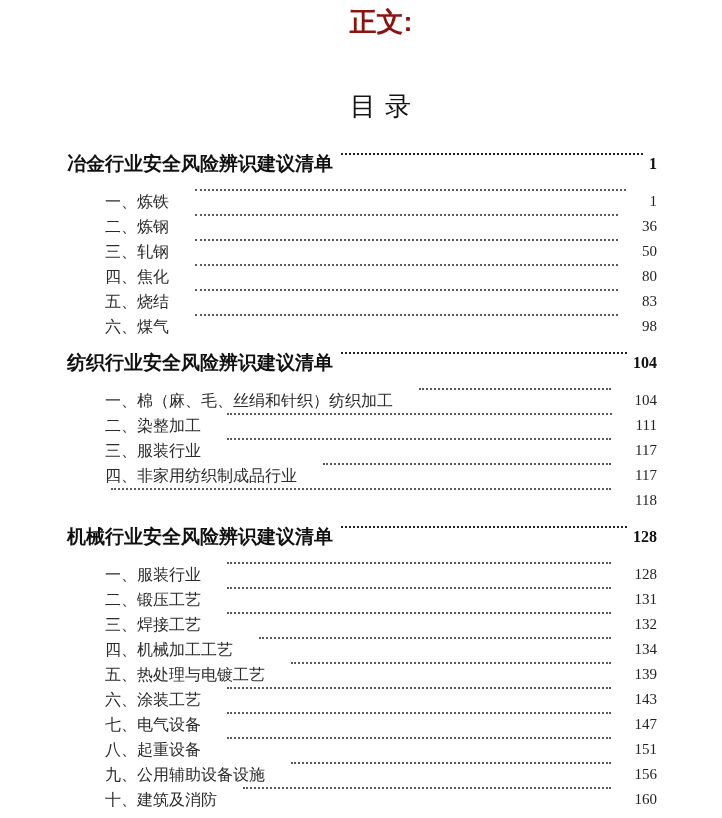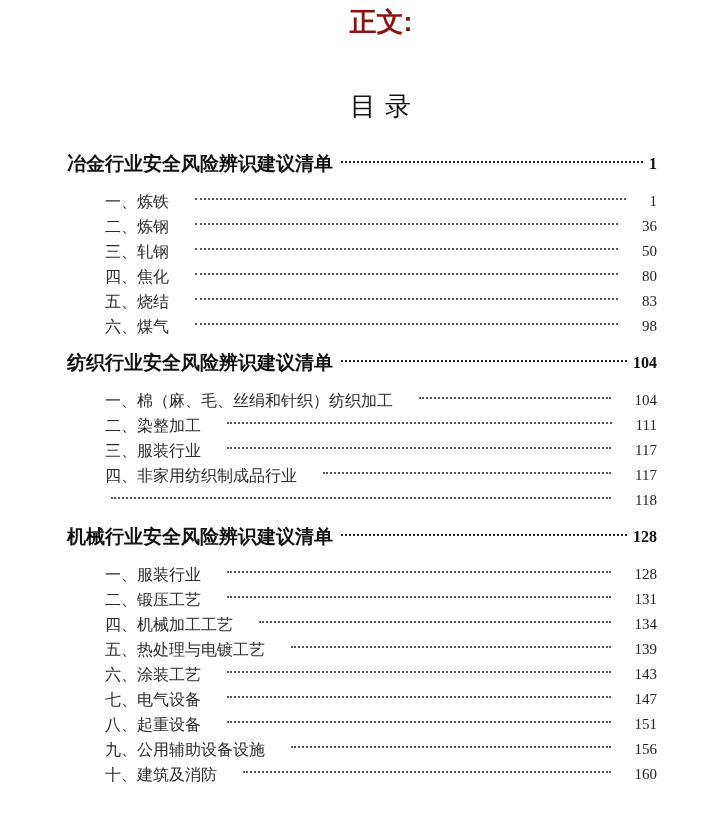--- a/index.html
+++ b/index.html
@@ -46,21 +46,21 @@
     color: #141414;
   }
   .toc {
     margin: 31px 65px 0 67px; 
   }
   .toc-section { margin-top: 13px; }
   .toc-section:first-child { margin-top: 0; }
 
   .row {
     display: flex;
-    align-items: center;
+    align-items: flex-start;
     cursor: pointer;
   }
   .section-title-row {
     height: 22px;
     line-height: 22px;
     font-family: "Liberation Sans", "DejaVu Sans", sans-serif;
     font-weight: 700;
     font-size: 19px;
     color: #111111;
   }
@@ -195,20 +195,25 @@
           <span class="lbl">一、服装行业</span>
           <span class="dots"></span>
           <span class="pg">128</span>
         </div>
         <div class="row entry-row">
           <span class="lbl">二、锻压工艺</span>
           <span class="dots"></span>
           <span class="pg">131</span>
         </div>
         <div class="row entry-row">
+          <span class="lbl">三、焊接工艺</span>
+          <span class="dots"></span>
+          <span class="pg">132</span>
+        </div>
+        <div class="row entry-row">
           <span class="lbl">四、机械加工工艺</span>
           <span class="dots"></span>
           <span class="pg">134</span>
         </div>
         <div class="row entry-row">
           <span class="lbl">五、热处理与电镀工艺</span>
           <span class="dots"></span>
           <span class="pg">139</span>
         </div>
         <div class="row entry-row">

